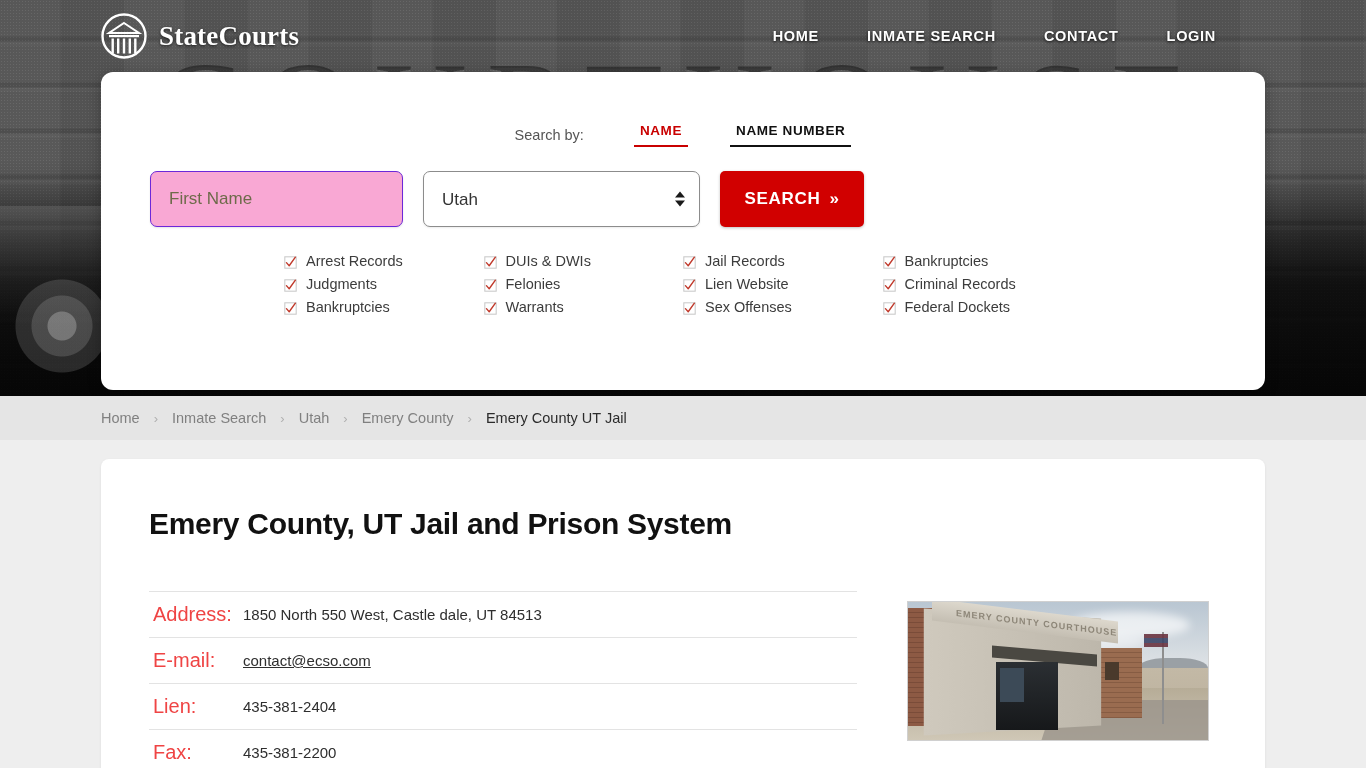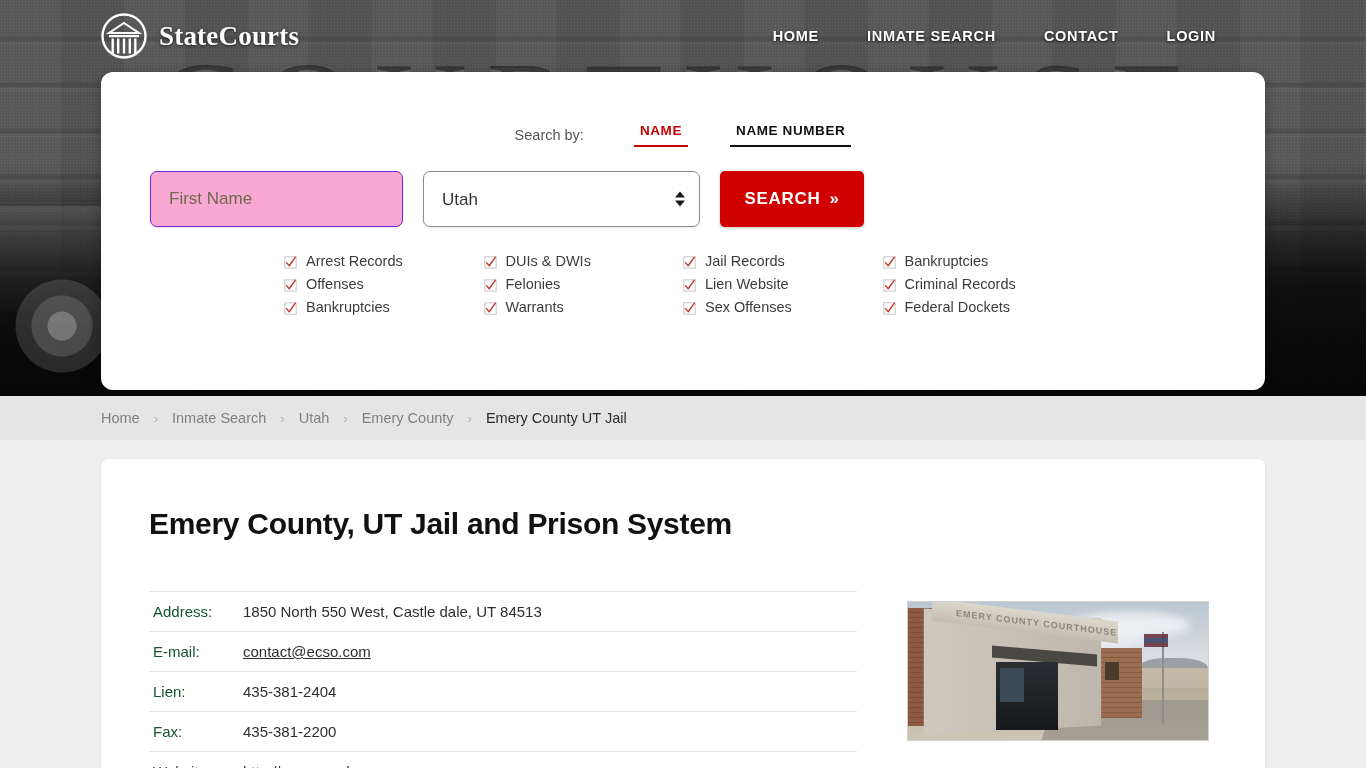--- a/index.html
+++ b/index.html
@@ -165,21 +165,21 @@
   }
   .page-title {
     font-size:30px; font-weight:700; color:#111; letter-spacing:-.3px;
     margin:0 0 0 0;
   }
   .content-body { display:flex; gap:50px; margin-top:50px; }
   .info-table { width:708px; border-collapse:collapse; }
   .info-table tr { border-bottom:1px solid #e3e3e3; }
   .info-table tr:first-child { border-top:1px solid #e3e3e3; }
   .info-table th {
-    text-align:left; font-weight:400; color:#14532d; font-size:15px;
+    text-align:left; font-weight:400; color:#ef4444; font-size:20px;
     padding:11px 0 11px 4px; width:94px; vertical-align:middle;
   }
   .info-table td {
     font-size:15px; color:#2e2e2e; padding:11px 0; vertical-align:middle;
   }
   .info-table td a { color:#2e2e2e; text-decoration:underline; }
 
   
   .photo-wrap { padding-top:10px; }
   .photo {
@@ -306,21 +306,21 @@
               <rect x="1" y="1" width="14" height="14" fill="none" stroke="#c9c9c9" stroke-width="1.3"></rect>
               <path d="M3 8.2 L6.4 12 L14 1.5" fill="none" stroke="#c0392b" stroke-width="1.7" stroke-linecap="round" stroke-linejoin="round"></path>
             </svg></span>
           <span>Bankruptcies</span>
         </div>
         <div class="check">
           <span class="cbox"><svg viewBox="0 0 16 16" width="13" height="13">
               <rect x="1" y="1" width="14" height="14" fill="none" stroke="#c9c9c9" stroke-width="1.3"></rect>
               <path d="M3 8.2 L6.4 12 L14 1.5" fill="none" stroke="#c0392b" stroke-width="1.7" stroke-linecap="round" stroke-linejoin="round"></path>
             </svg></span>
-          <span>Offenses</span>
+          <span>Judgments</span>
         </div>
         <div class="check">
           <span class="cbox"><svg viewBox="0 0 16 16" width="13" height="13">
               <rect x="1" y="1" width="14" height="14" fill="none" stroke="#c9c9c9" stroke-width="1.3"></rect>
               <path d="M3 8.2 L6.4 12 L14 1.5" fill="none" stroke="#c0392b" stroke-width="1.7" stroke-linecap="round" stroke-linejoin="round"></path>
             </svg></span>
           <span>Felonies</span>
         </div>
         <div class="check">
           <span class="cbox"><svg viewBox="0 0 16 16" width="13" height="13">

